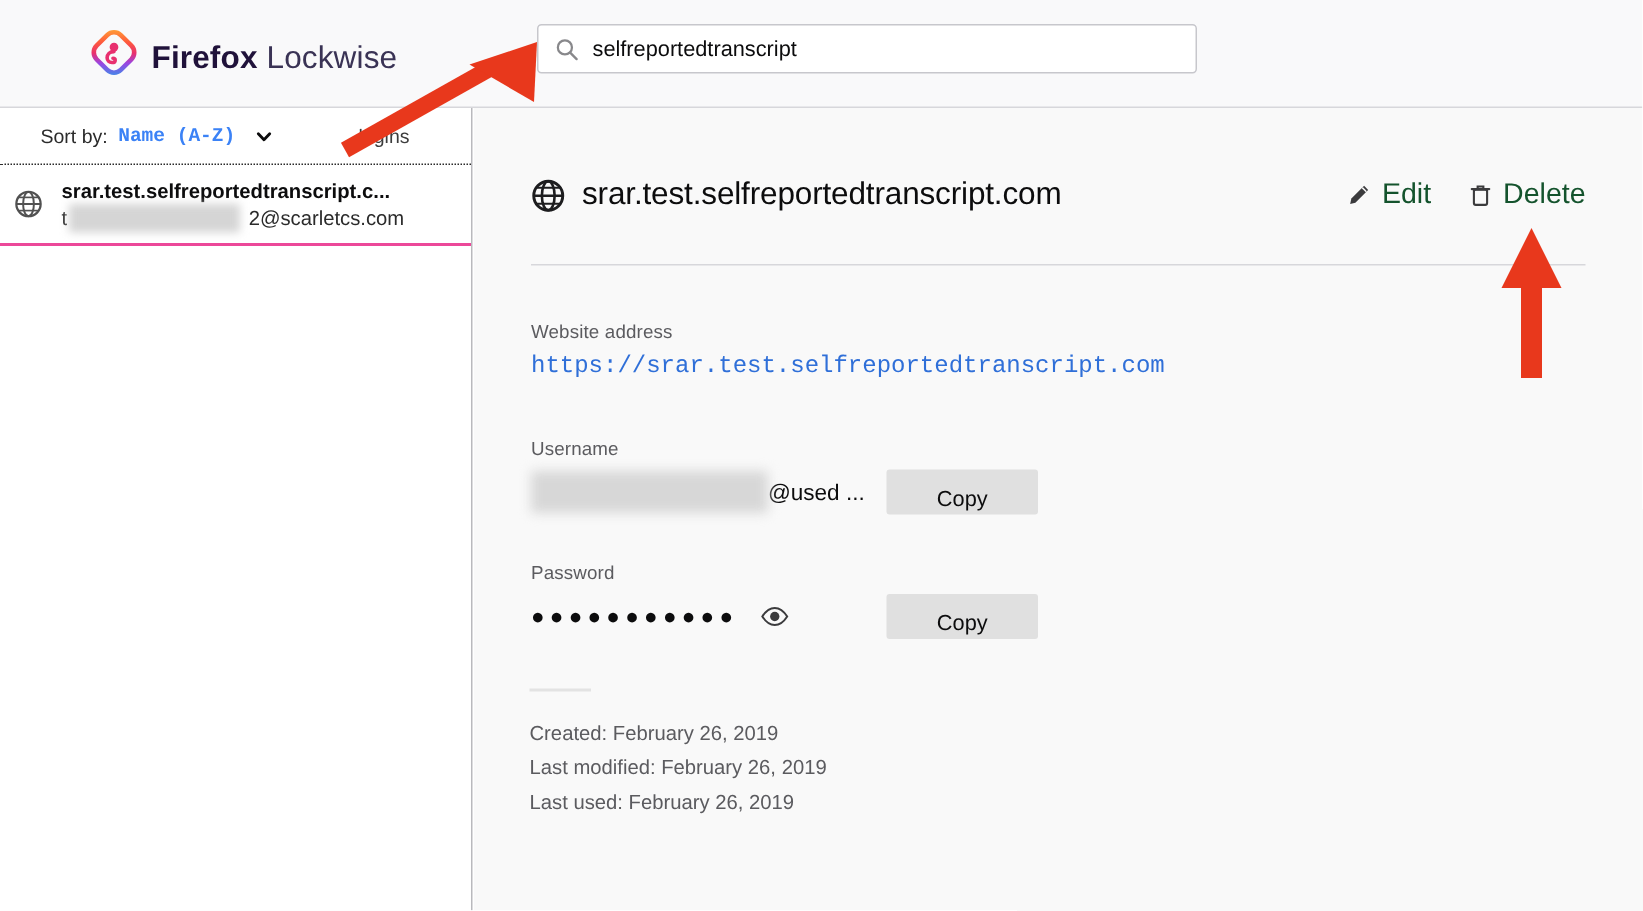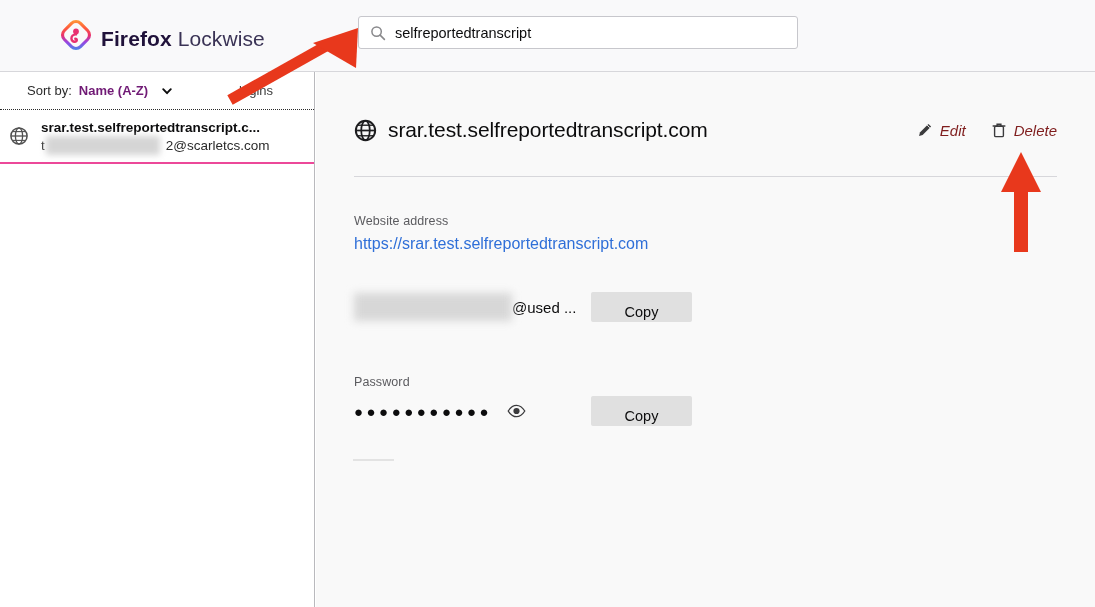--- a/index.html
+++ b/index.html
@@ -111,21 +111,22 @@
   }
   .sort-label {
     margin-left: 27px;
     font-size: 13px;
     color: #2b2b2b;
   }
   .sort-value {
     margin-left: 7px;
     font-size: 13px;
     font-weight: 700;
-    color: #701a75;
+    color: #3b82f6;
+    font-family: Liberation Mono, monospace;
   }
   .sort-caret {
     margin-left: 13px;
     width: 12px;
     height: 12px;
     display: block;
   }
   .logins-count {
     position: absolute;
     right: 41px;
@@ -222,23 +223,22 @@
   }
   .action {
     display: flex;
     align-items: center;
     gap: 7px;
     cursor: pointer;
     user-select: none;
   }
   .action svg { display: block; }
   .action-label {
-    font-size: 15px;
-    color: #7f1d1d;
-    font-style: italic;
+    font-size: 19px;
+    color: #14532d;
   }
 
   .head-rule {
     position: absolute;
     left: 38px;
     top: 104px;
     width: 703px;
     height: 1px;
     background: #d7d7db;
   }
@@ -251,20 +251,21 @@
     font-size: 12.5px;
     color: #5b5b5f;
     margin-bottom: 7px;
     letter-spacing: 0.1px;
   }
   .field-url {
     font-size: 16px;
     color: #2f6fd8;
     text-decoration: none;
     white-space: nowrap;
+    font-family: Liberation Mono, monospace;
   }
   .field-row {
     display: flex;
     align-items: center;
   }
   .value-text {
     position: relative;
     font-size: 15px;
     color: #0c0c0d;
     white-space: nowrap;
@@ -427,20 +428,21 @@
     </div>
 
     <div class="head-rule"></div>
 
     <div class="field" style="top:142px">
       <div class="field-label">Website address</div>
       <a class="field-url" href="#">https://srar.test.selfreportedtranscript.com</a>
     </div>
 
     <div class="field" style="top:220px">
+      <div class="field-label">Username</div>
       <div class="field-row">
         <div class="value-text">
           <span style="display:inline-block;width:158px"></span><span>@used ...</span>
           <span class="redact2"></span>
         </div>
         <button class="copy-btn">Copy</button>
       </div>
     </div>
 
     <div class="field" style="top:303px">
@@ -451,20 +453,25 @@
           <svg class="eye-btn" width="19" height="14" viewBox="0 0 19 14">
             <path d="M1.2 7 C4 2.6 7 1.3 9.5 1.3 C12 1.3 15 2.6 17.8 7 C15 11.4 12 12.7 9.5 12.7 C7 12.7 4 11.4 1.2 7 Z" fill="none" stroke="#3b3b3d" stroke-width="1.3"></path>
             <circle cx="9.5" cy="7" r="3.1" fill="#3b3b3d"></circle>
           </svg>
         </div>
         <button class="copy-btn">Copy</button>
       </div>
     </div>
 
     <div class="meta-rule" style="left:37px;top:387px"></div>
+    <div class="meta" style="left:37px;top:405px">
+      <div class="meta-line">Created: February 26, 2019</div>
+      <div class="meta-line">Last modified: February 26, 2019</div>
+      <div class="meta-line">Last used: February 26, 2019</div>
+    </div>
   </div>
 
   <svg class="arrow" style="left:222px;top:24px;" width="140" height="84" viewBox="0 0 140 84">
     <line x1="8" y1="76" x2="104" y2="22" stroke="#e8381c" stroke-width="11" stroke-linecap="butt"></line>
     <polygon points="136,4 134,44 91,19" fill="#e8381c"></polygon>
   </svg>
 
   <svg class="arrow" style="left:1000px;top:152px;" width="42" height="100" viewBox="0 0 42 100">
     <rect x="14" y="34" width="14" height="66" fill="#e8381c"></rect>
     <polygon points="21,0 41,40 1,40" fill="#e8381c"></polygon>

